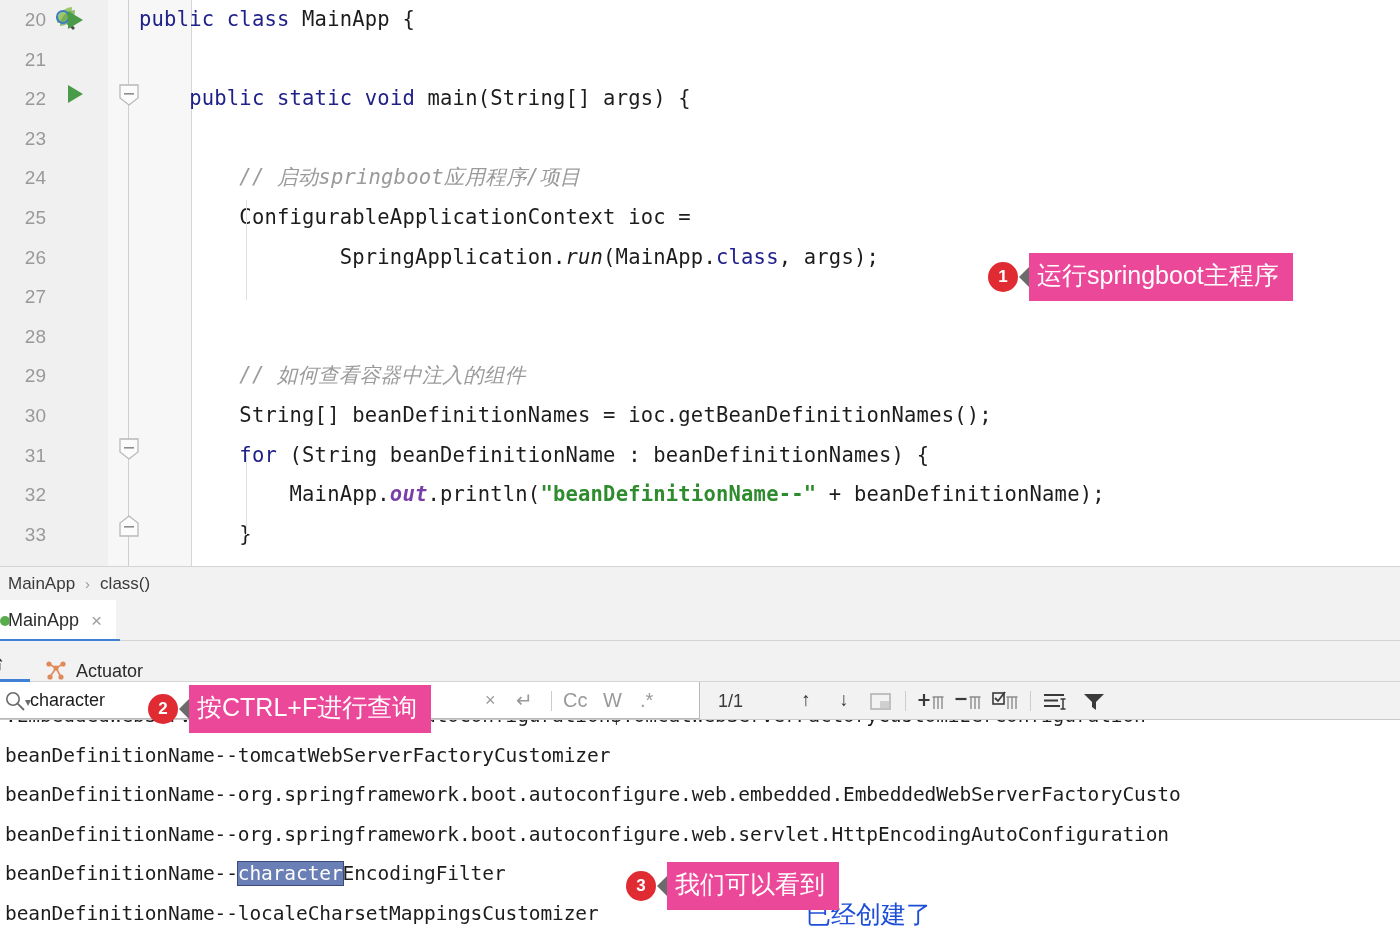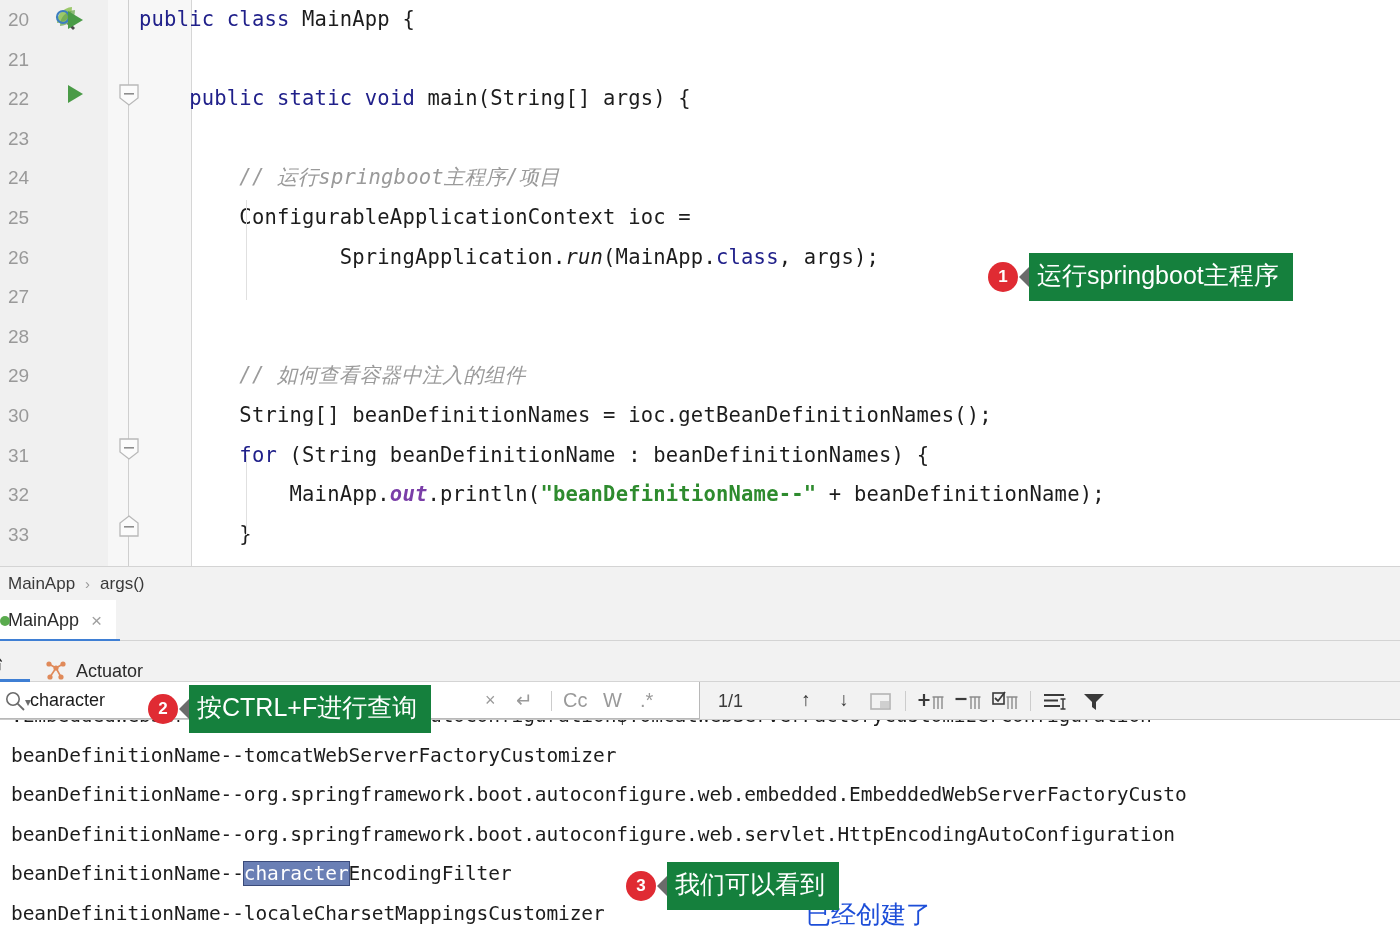--- a/index.html
+++ b/index.html
@@ -45,25 +45,24 @@
     width: 1400px; height: 566px;
   }
   .row {
     position: relative;
     height: 39.6px;
     line-height: 39.6px;
     white-space: pre;
   }
   .lnum {
     position: absolute; left: 0; top: 0;
-    width: 46px; text-align: left;
+    width: 46px; text-align: right;
     font-family: "Liberation Sans", sans-serif;
     font-size: 19px;
     color: #999999;
-    padding-left: 8px;
   }
   .code {
     position: absolute; left: 139px; top: 0;
     font-family: "DejaVu Sans Mono", monospace;
     font-size: 20.5px;
     color: #1c1c1c;
     letter-spacing: 0.2px;
   }
   .kw { color: #20208a; font-weight: normal; }
   .str { color: #2e8b2e; font-weight: bold; }
@@ -195,21 +194,21 @@
   }
 
   
   #console {
     position: absolute; left: 0; top: 720px;
     width: 1400px; height: 223px;
     background: #ffffff;
     overflow: hidden;
   }
   .cline {
-    position: absolute; left: 11px;
+    position: absolute; left: 5px;
     white-space: pre;
     font-family: "DejaVu Sans Mono", monospace;
     font-size: 19.5px;
     color: #1c1c1c;
     letter-spacing: -0.1px;
   }
   .hl {
     background: #6a7fb5;
     color: #ffffff;
     outline: 1px solid #3a4a7a;
@@ -228,21 +227,21 @@
   }
   .anno-arrow {
     width: 0; height: 0;
     border-right: 11px solid #6b6b6b;
     border-top: 11px solid transparent;
     border-bottom: 11px solid transparent;
     margin-left: 1px;
     z-index: 2;
   }
   .anno-box {
-    background: #15803d;
+    background: #ec4899;
     color: #ffffff;
     font-size: 25px;
     padding: 6px 14px 9px 8px;
     margin-left: -1px;
     white-space: nowrap;
     z-index: 2;
   }
   .anno-plain {
     position: absolute;
     color: #1d4ed8;
@@ -258,21 +257,21 @@
   <div id="editor">
     <div id="gutter"></div>
     <div id="foldstrip">
       <div class="fold-line"></div>
     </div>
     <div class="code-rows" id="code-rows">
         <div class="row"><span class="lnum">20</span><span class="code"><span class="kw">public</span><span> </span><span class="kw">class</span><span> MainApp {</span></span></div>
         <div class="row"><span class="lnum">21</span><span class="code"></span></div>
         <div class="row"><span class="lnum">22</span><span class="code"><span>    </span><span class="kw">public</span><span> </span><span class="kw">static</span><span> </span><span class="kw">void</span><span> main(String[] args) {</span></span></div>
         <div class="row"><span class="lnum">23</span><span class="code"></span></div>
-        <div class="row"><span class="lnum">24</span><span class="code"><span>        </span><span class="cmt">// 运行springboot主程序/项目</span></span></div>
+        <div class="row"><span class="lnum">24</span><span class="code"><span>        </span><span class="cmt">// 启动springboot应用程序/项目</span></span></div>
         <div class="row"><span class="lnum">25</span><span class="code"><span>        ConfigurableApplicationContext ioc =</span></span></div>
         <div class="row"><span class="lnum">26</span><span class="code"><span>                SpringApplication.</span><span class="ital">run</span><span>(MainApp.</span><span class="kw">class</span><span>, args);</span></span></div>
         <div class="row"><span class="lnum">27</span><span class="code"></span></div>
         <div class="row"><span class="lnum">28</span><span class="code"></span></div>
         <div class="row"><span class="lnum">29</span><span class="code"><span>        </span><span class="cmt">// 如何查看容器中注入的组件</span></span></div>
         <div class="row"><span class="lnum">30</span><span class="code"><span>        String[] beanDefinitionNames = ioc.getBeanDefinitionNames();</span></span></div>
         <div class="row"><span class="lnum">31</span><span class="code"><span>        </span><span class="kw">for</span><span> (String beanDefinitionName : beanDefinitionNames) {</span></span></div>
         <div class="row"><span class="lnum">32</span><span class="code"><span>            MainApp.</span><span class="fld">out</span><span>.println(</span><span class="str">"beanDefinitionName--"</span><span> + beanDefinitionName);</span></span></div>
         <div class="row"><span class="lnum">33</span><span class="code"><span>        }</span></span></div>
         <div class="row"><span class="lnum">34</span><span class="code"></span></div>
@@ -301,21 +300,21 @@
       <rect x="6" y="11" width="10" height="1.6" fill="#8d8d8d"></rect>
     </svg>
 
     <div class="guide" style="left:246px; top:200px; height:100px;"></div>
     <div class="guide" style="left:246px; top:455px; height:80px;"></div>
   </div>
 
   <div id="breadcrumb">
     <span>MainApp</span>
     <span class="sep">›</span>
-    <span>args()</span>
+    <span>class()</span>
   </div>
 
   <div id="runtabs">
     <div class="rt-tab">
       <span class="runbadge"></span>
       <span>MainApp</span>
       <span class="rt-close">×</span>
     </div>
     <div class="rt-underline"></div>
   </div>

